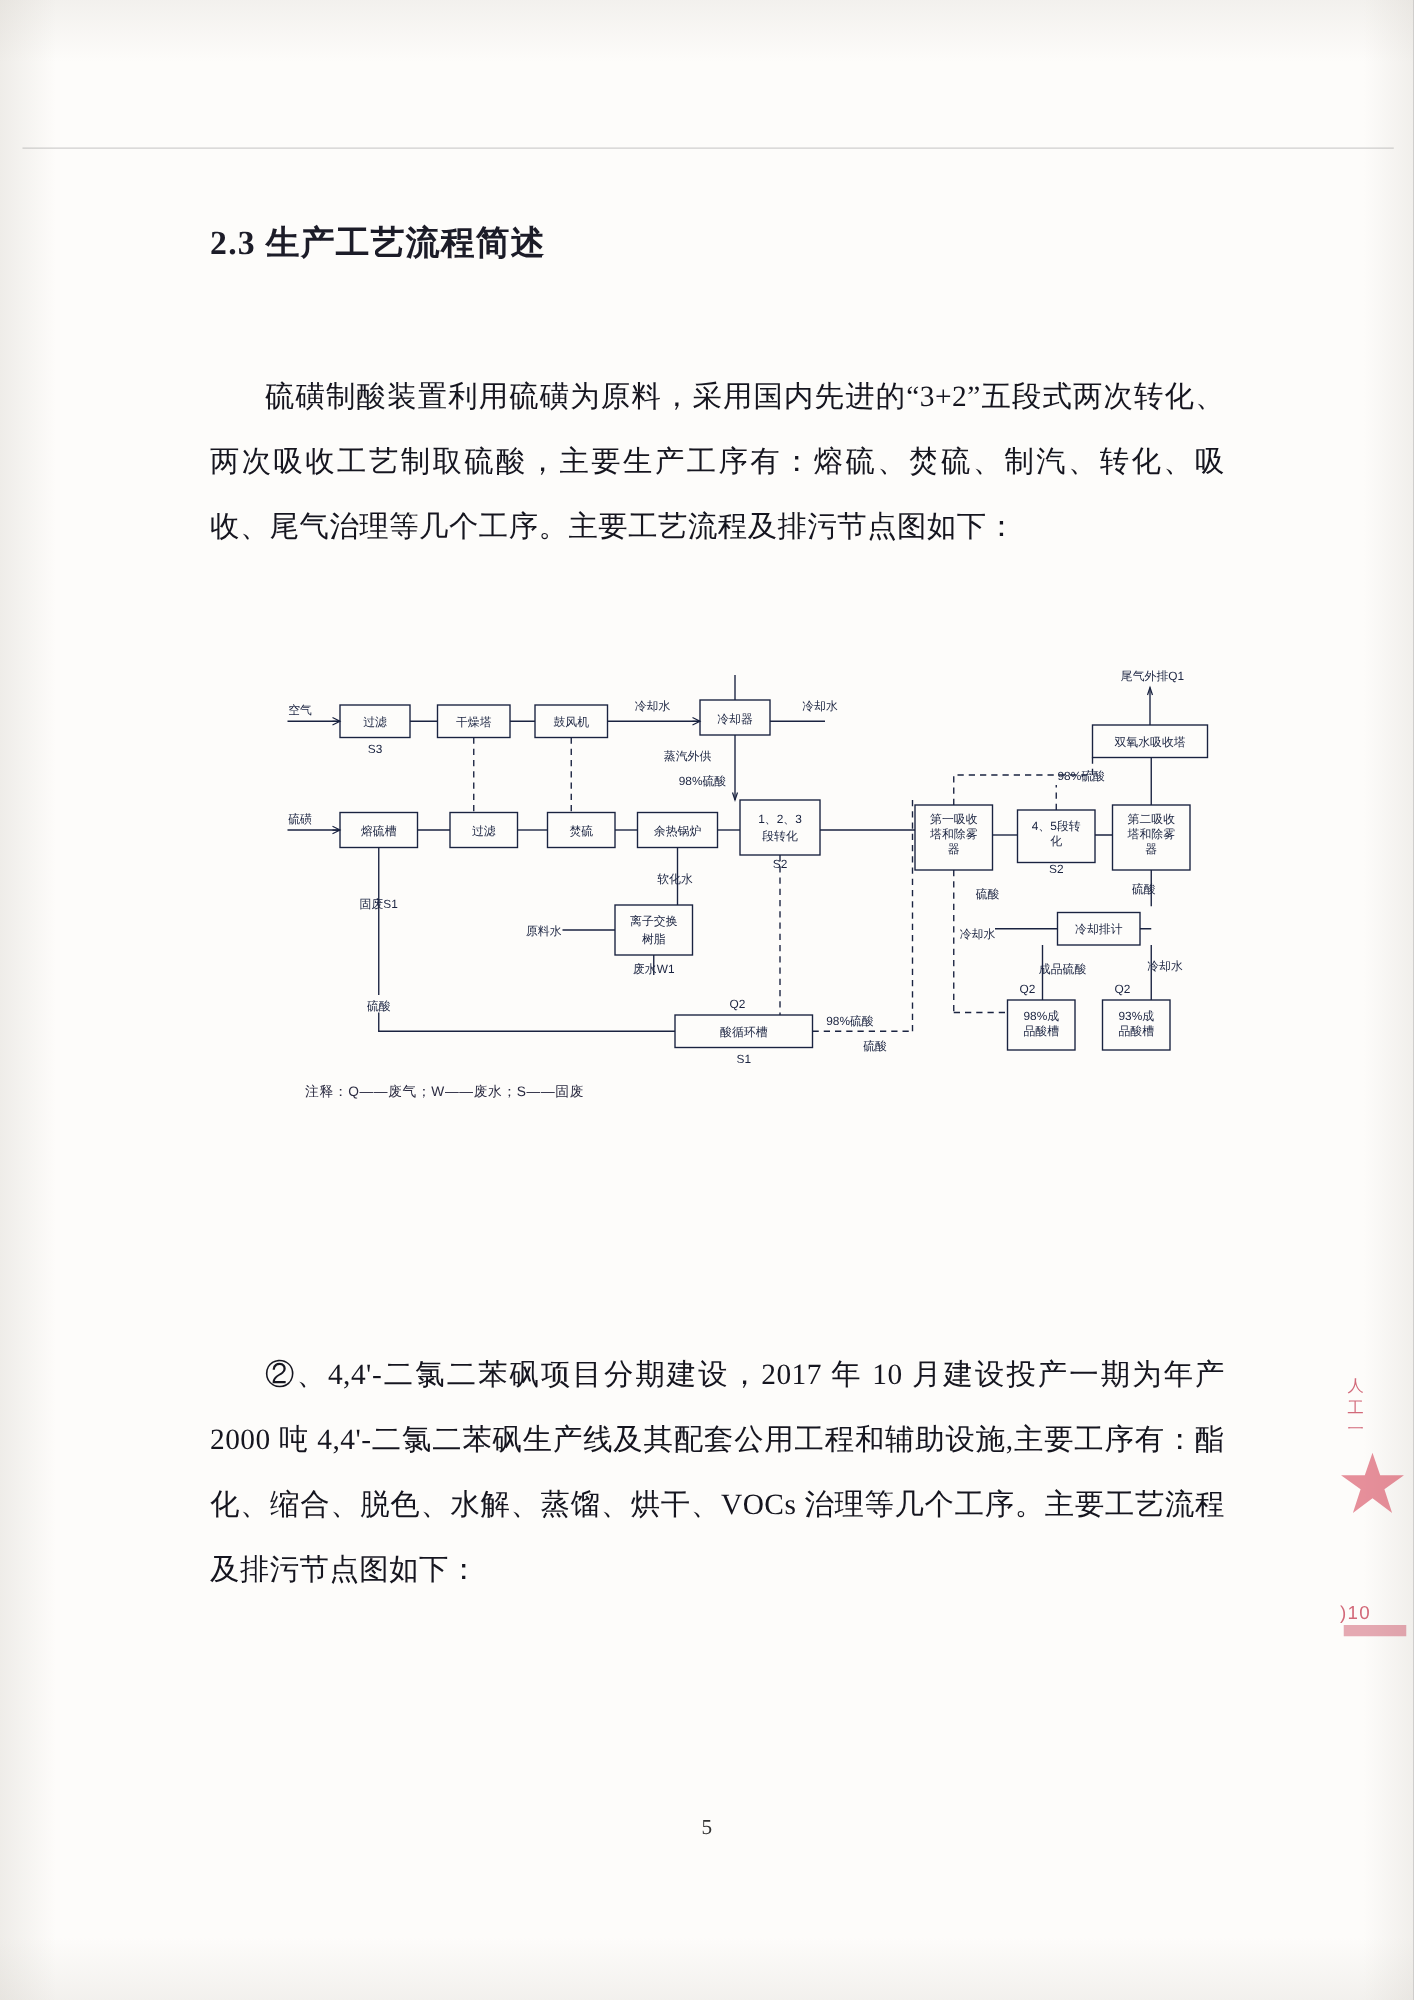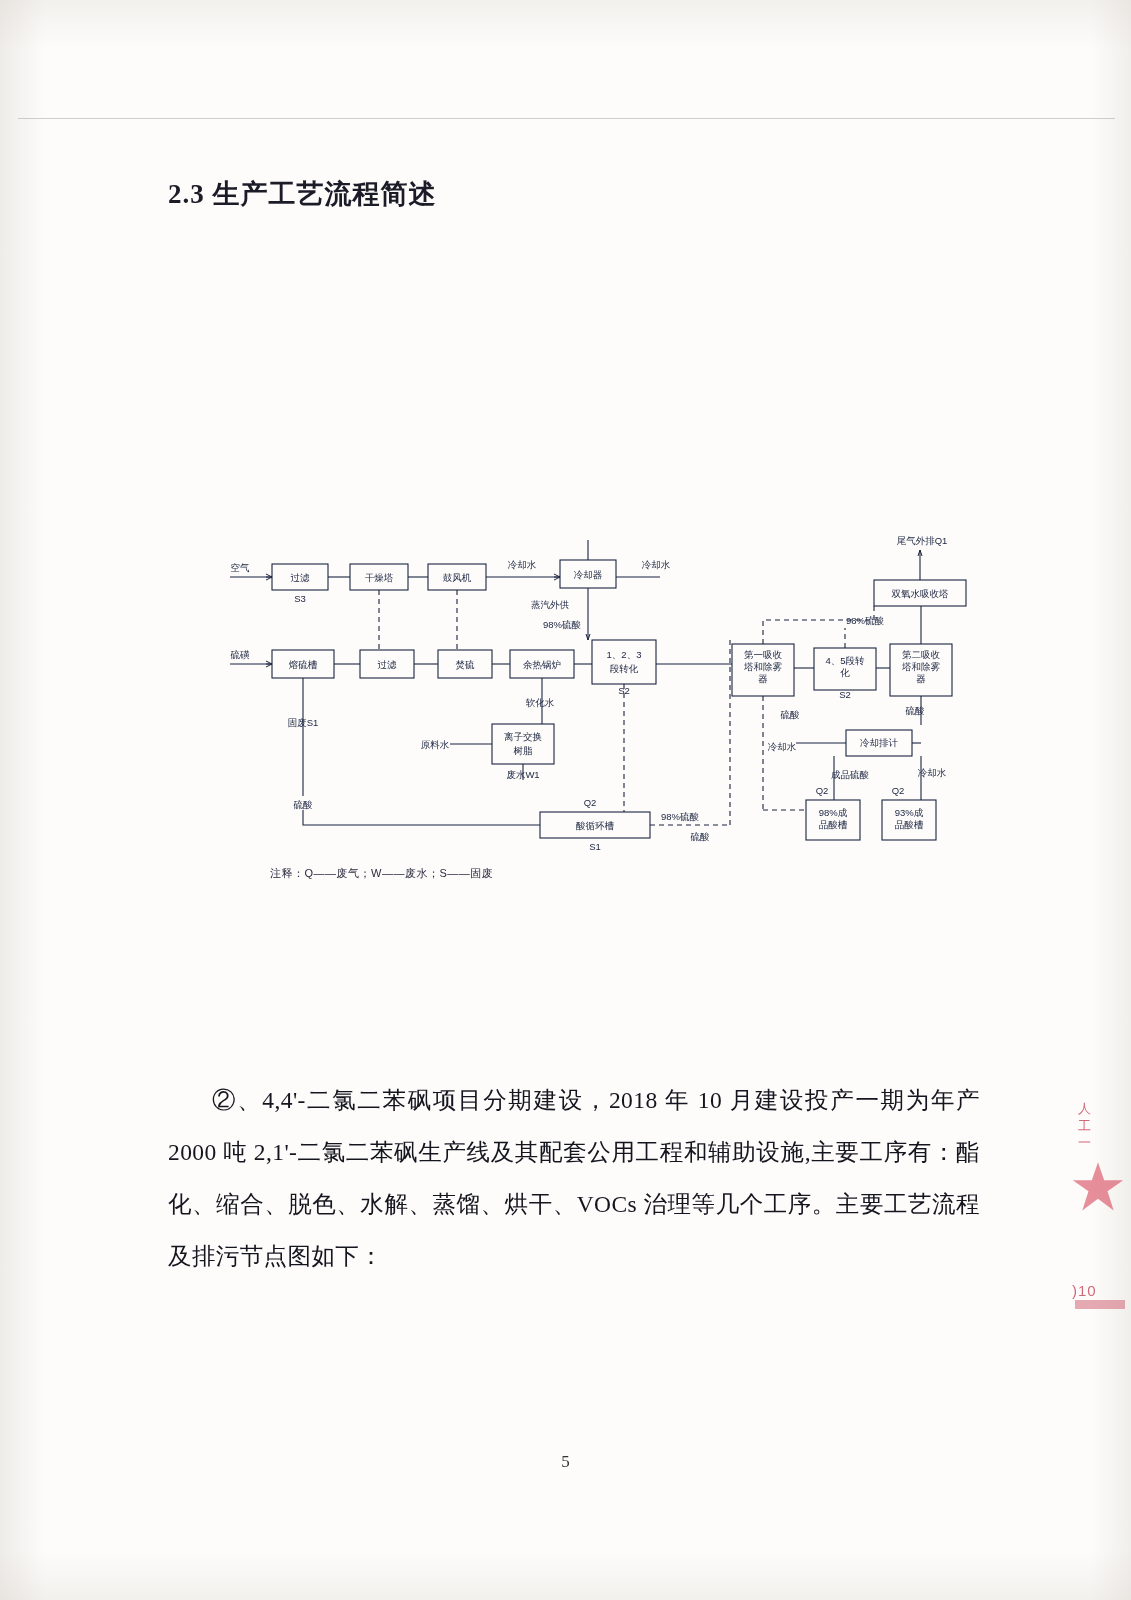--- a/index.html
+++ b/index.html
@@ -77,21 +77,21 @@
     position: absolute;
     left: 210px;
     top: 520px;
     width: 760px;
     height: 370px;
     font-family: "Liberation Sans", sans-serif;
   }
   .diagram svg { display: block; }
   .legend {
     position: absolute;
-    left: 270px;
+    left: 244px;
     top: 866px;
     font-size: 11px;
     color: #2a2a40;
     letter-spacing: 0.5px;
     font-family: "Liberation Sans", sans-serif;
   }
 
   
   .stamp {
     position: absolute;
@@ -131,20 +131,21 @@
 
 <div class="page">
   <div class="paper-tint"></div>
   <div class="scan-edge-top"></div>
 
   <div class="content">
 
     <div class="heading">2.3 生产工艺流程简述</div>
 
 
+    <div class="para p2">硫磺制酸装置利用硫磺为原料，采用国内先进的“3+2”五段式两次转化、两次吸收工艺制取硫酸，主要生产工序有：熔硫、焚硫、制汽、转化、吸收、尾气治理等几个工序。主要工艺流程及排污节点图如下：</div>
 
     <div class="diagram">
       <svg width="760" height="350" viewBox="0 0 760 350" xmlns="http://www.w3.org/2000/svg">
         <g stroke="#1a2340" fill="none" stroke-width="1.1">
 
           <rect x="62" y="44" width="56" height="26"></rect>
           <rect x="140" y="44" width="58" height="26"></rect>
           <rect x="218" y="44" width="58" height="26"></rect>
           <rect x="350" y="40" width="56" height="28"></rect>
 
@@ -279,21 +280,21 @@
           <text x="699" y="296">93%成</text>
           <text x="699" y="308">品酸槽</text>
           <text x="612" y="274">Q2</text>
           <text x="688" y="274">Q2</text>
         </g>
       </svg>
     </div>
 
     <div class="legend">注释：Q——废气；W——废水；S——固废</div>
 
-    <div class="para p3">②、4,4'-二氯二苯砜项目分期建设，2018 年 10 月建设投产一期为年产 2000 吨 2,1'-二氯二苯砜生产线及其配套公用工程和辅助设施,主要工序有：酯化、缩合、脱色、水解、蒸馏、烘干、VOCs 治理等几个工序。主要工艺流程及排污节点图如下：</div>
+    <div class="para p3">②、4,4'-二氯二苯砜项目分期建设，2017 年 10 月建设投产一期为年产 2000 吨 4,4'-二氯二苯砜生产线及其配套公用工程和辅助设施,主要工序有：酯化、缩合、脱色、水解、蒸馏、烘干、VOCs 治理等几个工序。主要工艺流程及排污节点图如下：</div>
 
     <div class="page-number">5</div>
   </div>
 
   <div class="stamp stamp-text">人<br>工<br>一</div>
   <svg class="stamp stamp-star" viewBox="0 0 100 100">
     <polygon points="50,4 61,36 95,36 67,56 78,90 50,69 22,90 33,56 5,36 39,36" fill="#d6465a" opacity="0.8"></polygon>
   </svg>
   <div class="stamp stamp-num">)10</div>
   <div class="stamp stamp-bar"></div>

